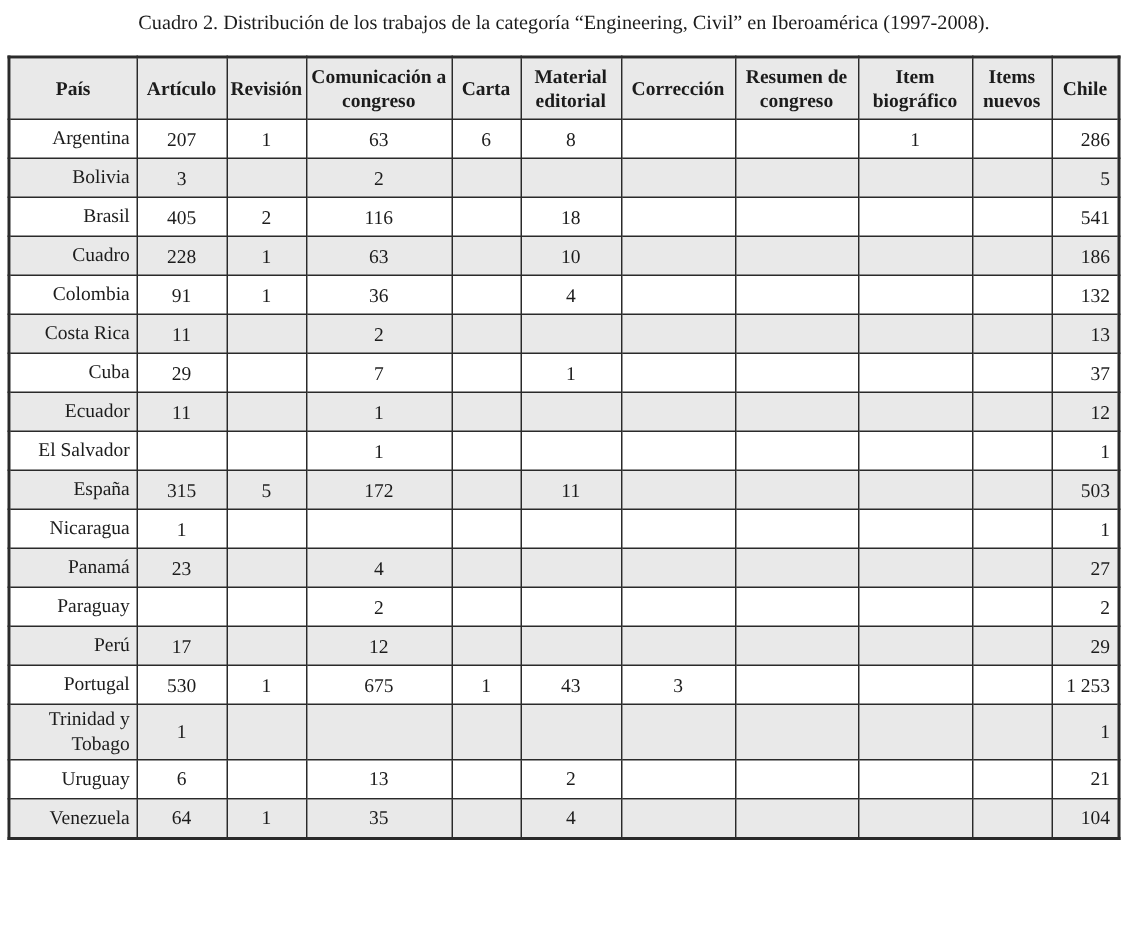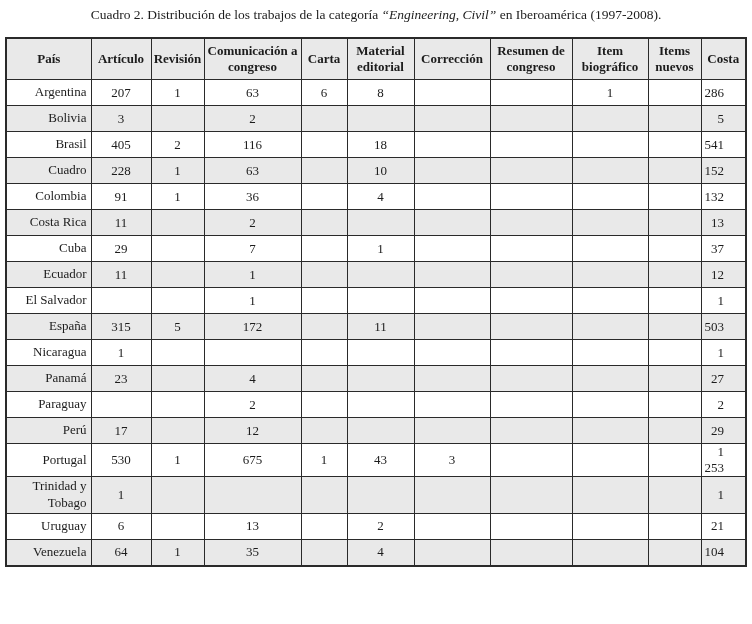--- a/index.html
+++ b/index.html
@@ -15,21 +15,21 @@
     font-family:"Liberation Serif","DejaVu Serif",serif;
     color:var(--text);
     overflow:hidden;
   }
   .caption{
     margin-top:7px;
     text-align:center;
     font-size:13.5px;
     line-height:1.2;
   }
-  .caption .it{font-style:italic;}
+  .caption .it{}
   table{
     margin:14px 0 0 5px;
     border-collapse:collapse;
     table-layout:fixed;
     width:740px;
     border:2px solid var(--border);
   }
   th,td{
     border:1px solid var(--border);
     font-size:13px;
@@ -48,21 +48,21 @@
   tbody td{height:23px;}
   tbody tr:nth-child(even) td{background:var(--row-alt);}
   td.country{
     text-align:right;
     padding:1px 4px 1px 6px;
     line-height:1.3;
   }
   td.num{text-align:center;}
   td.total-col{
     text-align:right;
-    padding-right:21px;
+    padding-right:5px;
   }
 </style>
 </head>
 <body>
 
 <div class="caption">
   <span>Cuadro 2. Distribución de los trabajos de la categoría </span><span class="it">“Engineering, Civil”</span><span> en Iberoamérica (1997-2008).</span>
 </div>
 
 <table>
@@ -84,21 +84,21 @@
         <th>País</th>
         <th>Artículo</th>
         <th>Revisión</th>
         <th>Comunicación a congreso</th>
         <th>Carta</th>
         <th>Material editorial</th>
         <th>Corrección</th>
         <th>Resumen de congreso</th>
         <th>Item biográfico</th>
         <th>Items nuevos</th>
-        <th>Costa</th>
+        <th>Chile</th>
       </tr>
   </thead>
   <tbody id="table-body">
       <tr>
         <td class="country">Argentina</td>
         <td class="num">207</td>
         <td class="num">1</td>
         <td class="num">63</td>
         <td class="num">6</td>
         <td class="num">8</td>
@@ -138,21 +138,21 @@
         <td class="country">Cuadro</td>
         <td class="num">228</td>
         <td class="num">1</td>
         <td class="num">63</td>
         <td class="num"></td>
         <td class="num">10</td>
         <td class="num"></td>
         <td class="num"></td>
         <td class="num"></td>
         <td class="num"></td>
-        <td class="num total-col">152</td>
+        <td class="num total-col">186</td>
       </tr>
       <tr>
         <td class="country">Colombia</td>
         <td class="num">91</td>
         <td class="num">1</td>
         <td class="num">36</td>
         <td class="num"></td>
         <td class="num">4</td>
         <td class="num"></td>
         <td class="num"></td>

